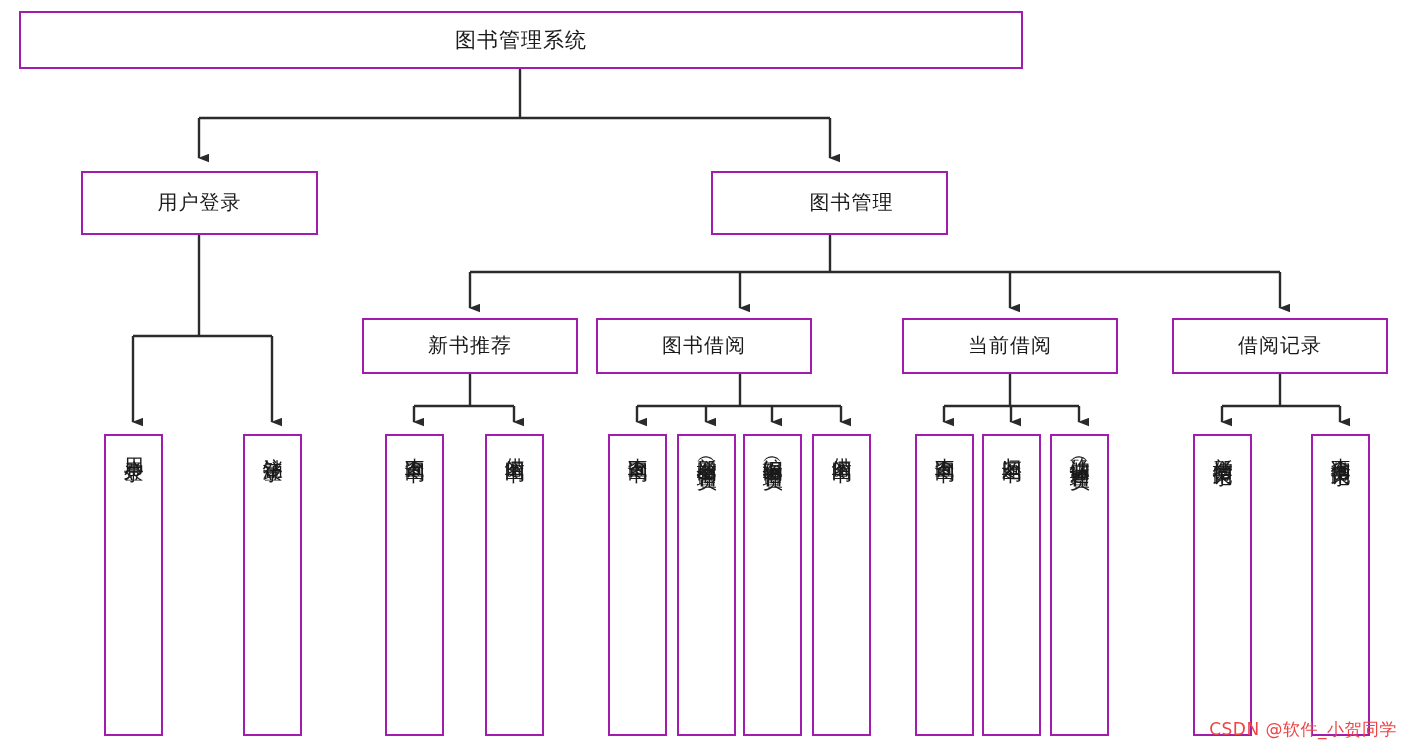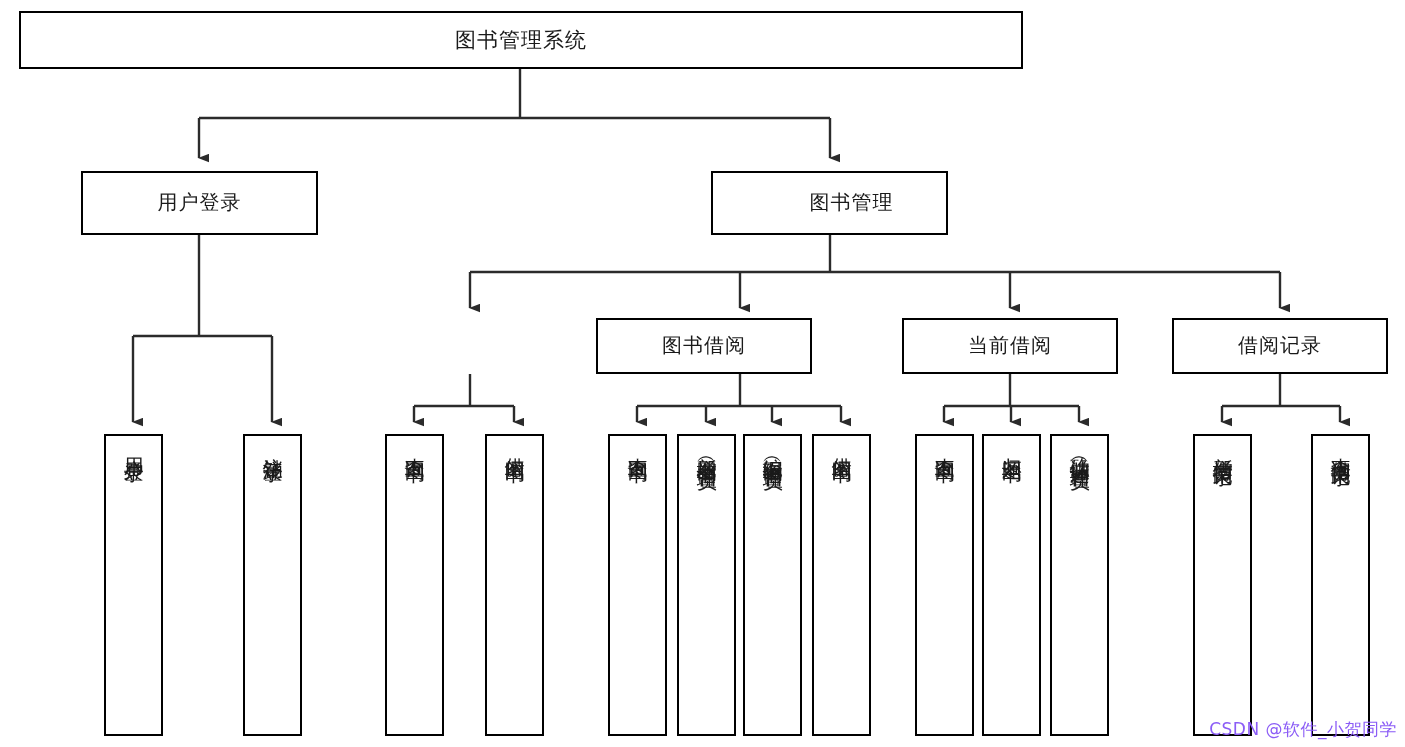--- a/index.html
+++ b/index.html
@@ -22,21 +22,21 @@
     left: 0;
     top: 0;
     width: 1405px;
     height: 747px;
     pointer-events: none;
   }
   .node {
     position: absolute;
     box-sizing: border-box;
     background: #ffffff;
-    border: 2px solid #000000;
+    border: 2px solid #a21caf;
     display: flex;
     align-items: center;
     justify-content: center;
     color: #1a1a1a;
     line-height: 1.18;
     text-align: center;
   }
   .node.root {
     font-size: 21px;
   }
@@ -58,21 +58,21 @@
   }
   .htext {
     white-space: nowrap;
     letter-spacing: 1px;
   }
   .watermark {
     position: absolute;
     right: 8px;
     bottom: 6px;
     font-size: 17px;
-    color: #8b5cf6;
+    color: #ef4444;
     letter-spacing: 0.5px;
     white-space: nowrap;
     user-select: none;
   }
 </style>
 </head>
 <body>
 
 <div id="canvas">
 
@@ -130,20 +130,23 @@
     <span class="htext">图书管理系统</span>
   </div>
 
   <div class="node branch" style="left:81px; top:171px; width:237px; height:64px;">
     <span class="htext">用户登录</span>
   </div>
   <div class="node branch" style="left:711px; top:171px; width:237px; height:64px;padding-left:44px;">
     <span class="htext">图书管理</span>
   </div>
 
+  <div class="node branch" style="left:362px; top:318px; width:216px; height:56px;">
+    <span class="htext">新书推荐</span>
+  </div>
   <div class="node branch" style="left:596px; top:318px; width:216px; height:56px;">
     <span class="htext">图书借阅</span>
   </div>
   <div class="node branch" style="left:1172px; top:318px; width:216px; height:56px;">
     <span class="htext">借阅记录</span>
   </div>
   <div class="node branch" style="left:902px; top:318px; width:216px; height:56px;">
     <span class="htext">当前借阅</span>
   </div>
 

